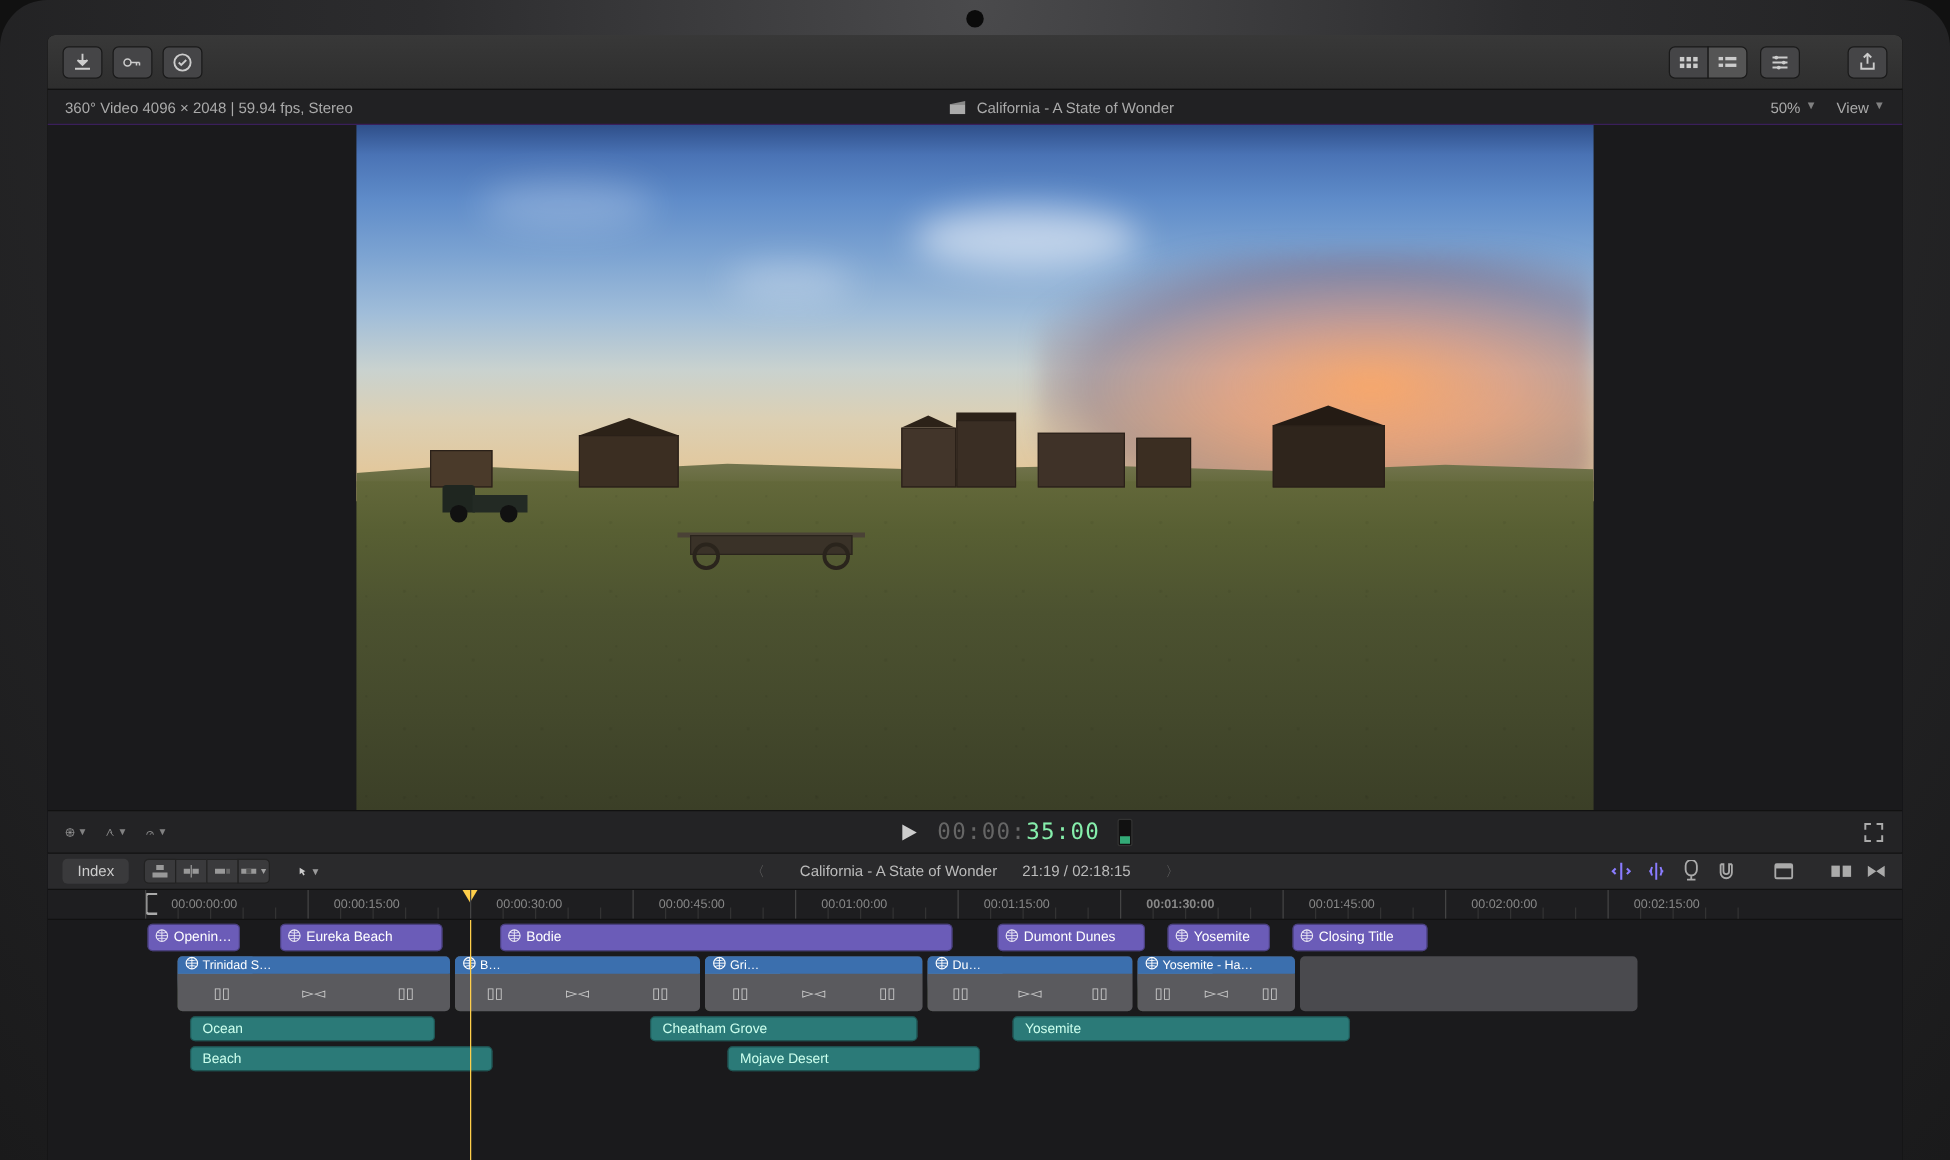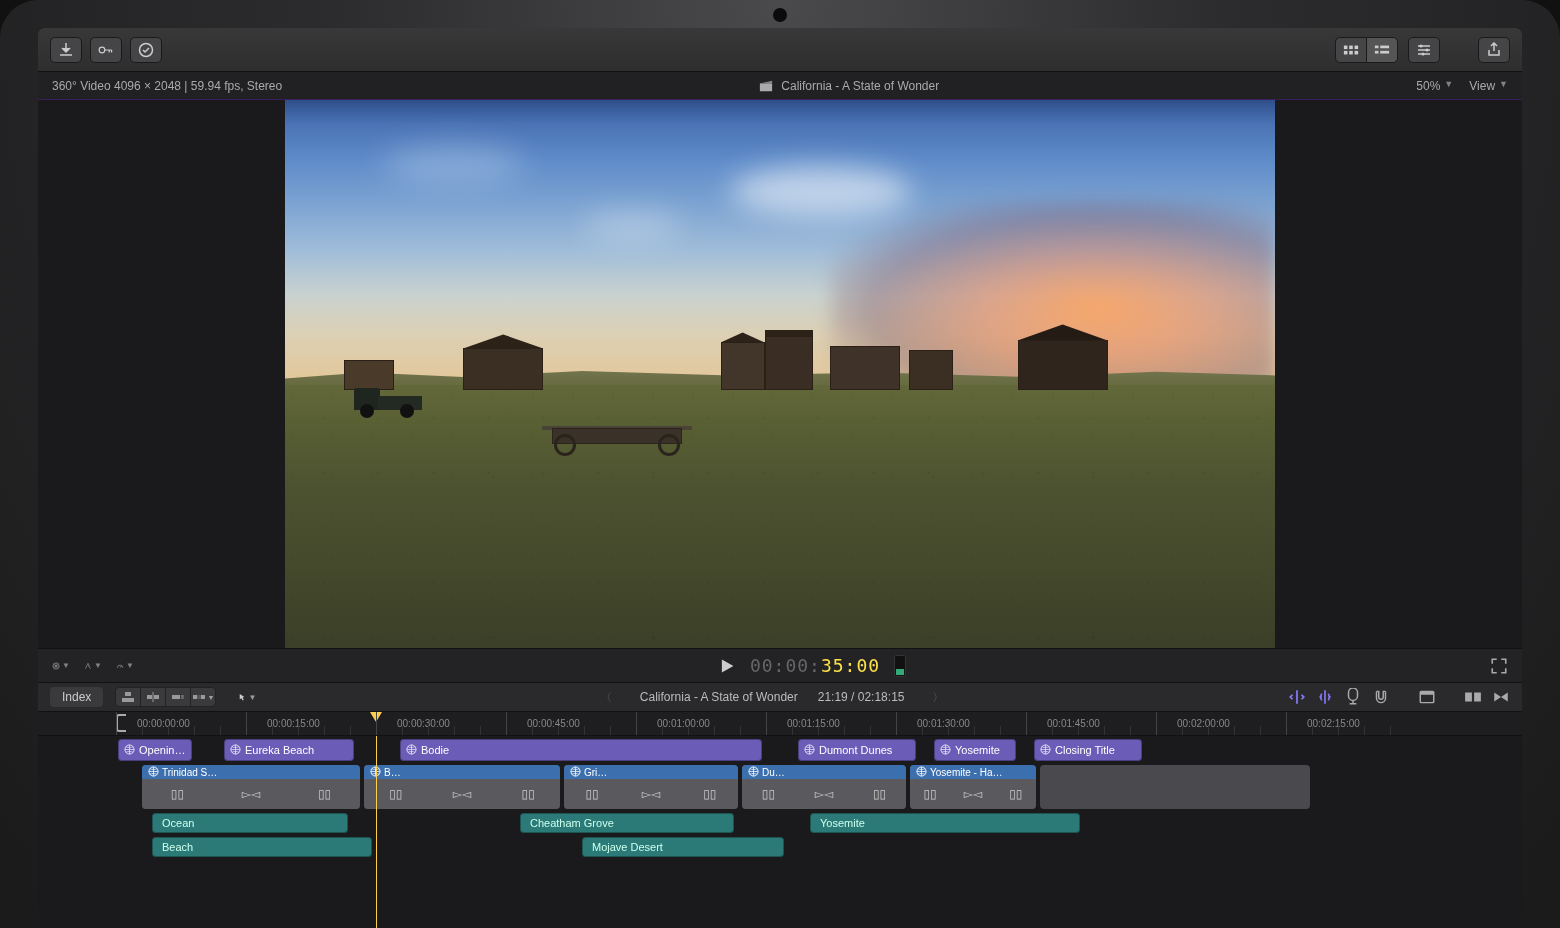--- a/index.html
+++ b/index.html
@@ -119,21 +119,21 @@
 
   
   .transport {
     height: 34px; background: #232325; display: flex; align-items: center; padding: 0 14px;
     border-top: 1px solid #111; font-size: 13px; color: #aaa; gap: 10px;
   }
   .transport .left-tools { display:flex; gap:14px; align-items:center;}
   .transport .center { flex:1; display:flex; justify-content:center; align-items:center; gap:14px; }
   .timecode { font-family: "Menlo", monospace; font-size: 18px; letter-spacing: 1px; }
   .timecode .dim { color: #666; }
-  .timecode .bright { color: #fde047; }
+  .timecode .bright { color: #86efac; }
   .audio-meter { width: 12px; height: 22px; background:#111; border:1px solid #333; border-radius:2px; position:relative;}
   .audio-meter::before{content:"";position:absolute;left:1px;right:1px;bottom:1px;height:6px;background:#3a7;}
   .tool-icon { width: 18px; height: 18px; display:inline-flex; align-items:center; justify-content:center; cursor:pointer;}
   .tool-icon svg { width:100%; height:100%; }
   .fullscreen-icon { margin-left:auto; }
 
   
   .tl-header {
     height: 30px; background: #2a2a2c; display:flex; align-items:center; padding:0 12px; gap:12px;
     border-top:1px solid #111; border-bottom:1px solid #111; font-size:12px;
@@ -472,21 +472,21 @@
         <div class="tick" style="left: 598px;">00:01:00:00</div>
         <div class="minor" style="left: 624px;"></div>
         <div class="minor" style="left: 650px;"></div>
         <div class="minor" style="left: 676px;"></div>
         <div class="minor" style="left: 702px;"></div>
         <div class="tick" style="left: 728px;">00:01:15:00</div>
         <div class="minor" style="left: 754px;"></div>
         <div class="minor" style="left: 780px;"></div>
         <div class="minor" style="left: 806px;"></div>
         <div class="minor" style="left: 832px;"></div>
-        <div class="tick" style="left: 858px;">00:01:30:00</div>
+        <div class="tick" style="left: 858px; font-weight: bold;">00:01:30:00</div>
         <div class="minor" style="left: 884px;"></div>
         <div class="minor" style="left: 910px;"></div>
         <div class="minor" style="left: 936px;"></div>
         <div class="minor" style="left: 962px;"></div>
         <div class="tick" style="left: 988px;">00:01:45:00</div>
         <div class="minor" style="left: 1014px;"></div>
         <div class="minor" style="left: 1040px;"></div>
         <div class="minor" style="left: 1066px;"></div>
         <div class="minor" style="left: 1092px;"></div>
         <div class="tick" style="left: 1118px;">00:02:00:00</div>
@@ -631,21 +631,21 @@
             <span>Ocean</span>
           </div>
           <div class="clip audio-clip" style="left: 482px; width: 214px;">
             <span>Cheatham Grove</span>
           </div>
           <div class="clip audio-clip" style="left: 772px; width: 270px;">
             <span>Yosemite</span>
           </div>
         </div>
       <div class="track audio" id="track-audio2">
-          <div class="clip audio-clip" style="left: 114px; width: 220px;">
+          <div class="clip audio-clip" style="left: 114px; width: 242px;">
             <span>Beach</span>
           </div>
           <div class="clip audio-clip" style="left: 544px; width: 202px;">
             <span>Mojave Desert</span>
           </div>
         </div>
     </div>
 
   </div>
 </div>

